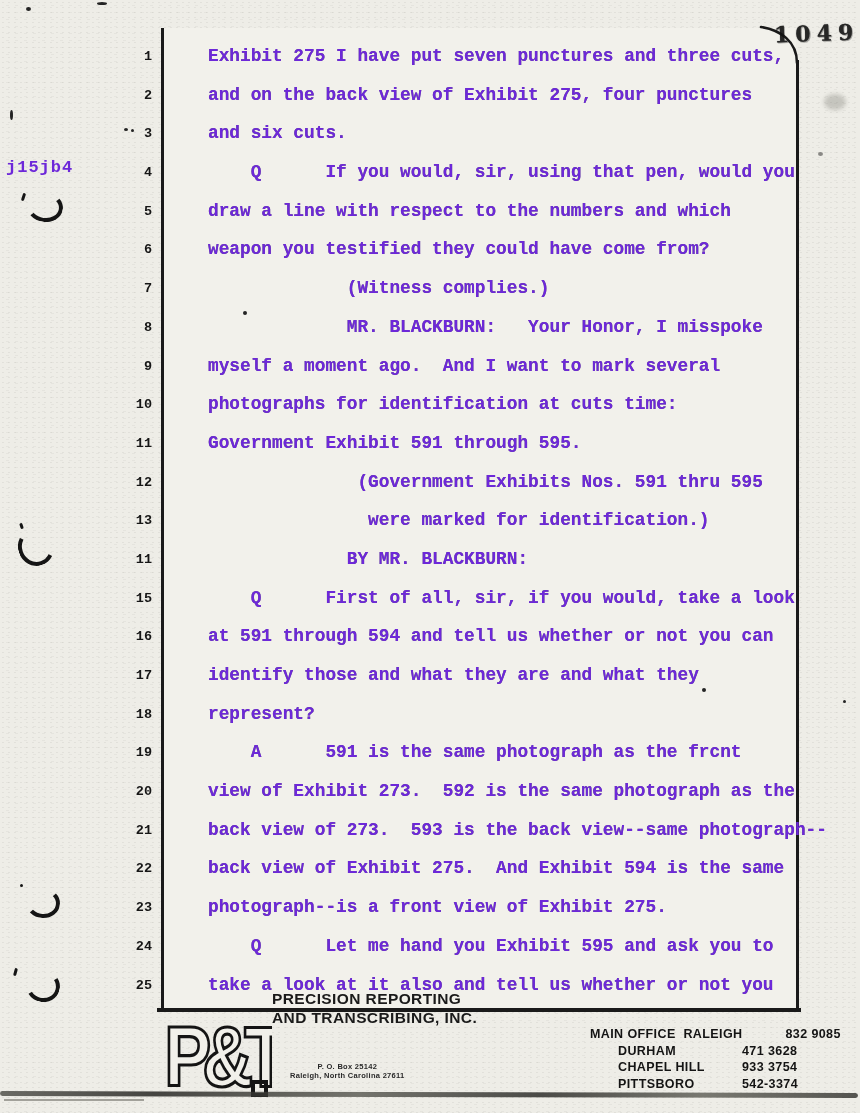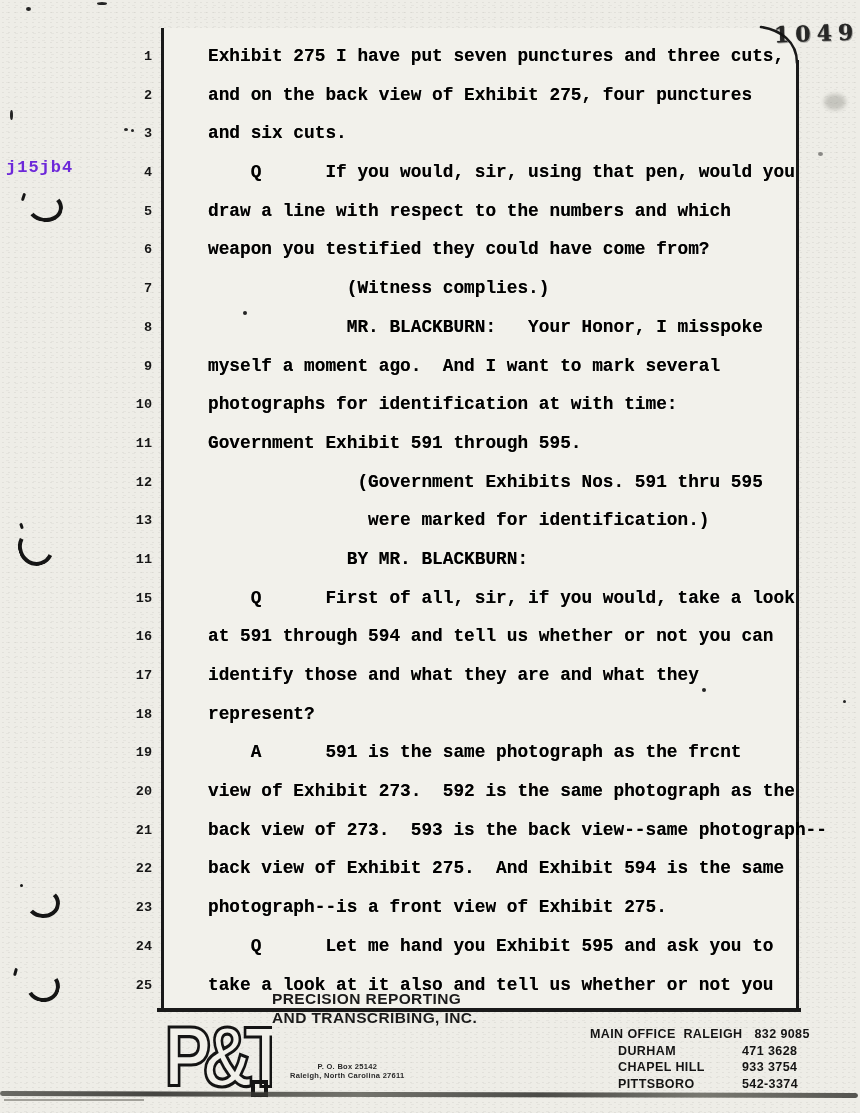--- a/index.html
+++ b/index.html
@@ -40,21 +40,21 @@
   }
   
   #transcript{position:absolute;left:0;top:38px;width:860px;}
   .t-row{height:38.7px;position:relative;}
   .t-num{
     position:absolute;left:120px;width:32px;text-align:right;top:11px;
     font:700 13.5px "Liberation Mono", monospace;color:#161616;
   }
   .t-text{
     position:absolute;left:208px;top:8px;white-space:pre;
-    font:700 17.8px "Liberation Mono", monospace;color:#000000;
+    font:700 17.8px "Liberation Mono", monospace;color:#6d28d9;
     text-shadow:0 0 .5px rgba(20,20,20,.6);
   }
   
   .crescent{position:absolute;border:4px solid #151515;border-radius:50%;
     border-top-color:transparent;border-left-color:transparent;}
   .c1{left:27px;top:192px;width:28px;height:22px;transform:rotate(8deg);}
   .c2{left:18px;top:528px;width:28px;height:30px;border-left-color:#151515;border-right-color:transparent;transform:rotate(-18deg);}
   .c3{left:26px;top:888px;width:26px;height:22px;transform:rotate(4deg);}
   .c4{left:26px;top:970px;width:26px;height:24px;transform:rotate(14deg);}
   .tick{position:absolute;background:#151515;border-radius:2px;}
@@ -68,21 +68,21 @@
     font:700 15.5px/19px "Liberation Sans", sans-serif;
     letter-spacing:.4px;color:#1a1a1a;
   }
   .address{
     position:absolute;left:290px;top:1062px;
     font:700 7.5px/9px "Liberation Sans", sans-serif;
     color:#2a2a2a;letter-spacing:.3px;filter:blur(.35px);text-align:center;
   }
   .contacts{position:absolute;left:590px;top:1026px;width:262px;
     font:700 12.5px/16.5px "Liberation Sans", sans-serif;color:#141414;letter-spacing:.4px;}
-  .contact-main{display:flex;white-space:pre;}
+  .contact-main{display:flex;white-space:pre;gap:31px;}
   .contact-main .c-phone{margin-left:12px;}
   .contact-row{display:flex;margin-left:28px;gap:12px;}
   .contact-row .c-label{width:112px;}
   
   .streak{
     position:absolute;left:0;top:1092px;width:858px;height:5px;border-radius:3px;
     background:linear-gradient(90deg,#4a4a44 0%,#1b1b18 18%,#55554e 42%,#22221f 63%,#5b5b53 82%,#2e2e2a 100%);
     transform:rotate(.12deg);opacity:.8;
   }
   .streak2{position:absolute;left:4px;top:1099px;width:140px;height:2px;background:#55554e;opacity:.5;}
@@ -166,21 +166,21 @@
       <span class="t-text">             MR. BLACKBURN:   Your Honor, I misspoke</span>
     </div>
 
     <div class="t-row">
       <span class="t-num">9</span>
       <span class="t-text">myself a moment ago.  And I want to mark several</span>
     </div>
 
     <div class="t-row">
       <span class="t-num">10</span>
-      <span class="t-text">photographs for identification at with time:</span>
+      <span class="t-text">photographs for identification at cuts time:</span>
     </div>
 
     <div class="t-row">
       <span class="t-num">11</span>
       <span class="t-text">Government Exhibit 591 through 595.</span>
     </div>
 
     <div class="t-row">
       <span class="t-num">12</span>
       <span class="t-text">              (Government Exhibits Nos. 591 thru 595</span>

